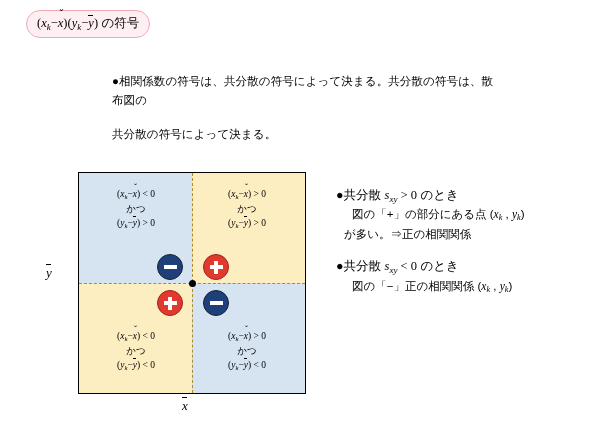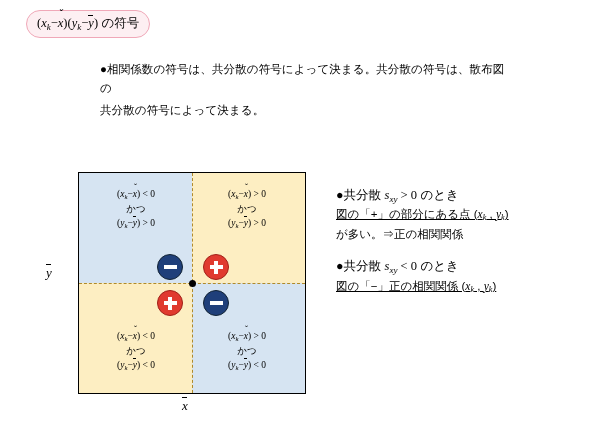--- a/index.html
+++ b/index.html
@@ -57,21 +57,21 @@
   
   .para {
     position: absolute;
     left: 96px;
     top: 56px;
     width: 420px;
     font-size: 11.5px;
     line-height: 1.62;
     letter-spacing: 0.1px;
   }
-  .para p { margin: 4px; }
+  .para p { margin: 16px; }
 
   
   .diagram {
     position: absolute;
     left: 78px;
     top: 172px;
     width: 228px;
     height: 222px;
     border: 1px solid #000000;
     box-sizing: border-box;
@@ -171,22 +171,22 @@
   .right {
     position: absolute;
     left: 336px;
     top: 186px;
     width: 250px;
     font-size: 11.5px;
     line-height: 1.55;
   }
   .right .blk { margin-bottom: 14px; }
   .right .hdr { font-size: 12.5px; }
-  .right .ln { margin-left: 0; text-decoration: underline; }
-  .right .ln2 { margin-left: 0px; }
+  .right .ln { margin-left: 16px; }
+  .right .ln2 { margin-left: 8px; }
 </style>
 </head>
 <body>
 
 <div class="page">
 
   <div class="title-box">
     <span class="mathrm">(</span><span class="mathit">x</span><span class="mathit sub">k</span><span class="mathrm">−</span><span class="mathit hat">x</span><span class="mathrm">)(</span><span class="mathit">y</span><span class="mathit sub">k</span><span class="mathrm">−</span><span class="mathit ovl">y</span><span class="mathrm">)</span><span> の符号</span>
   </div>
 

